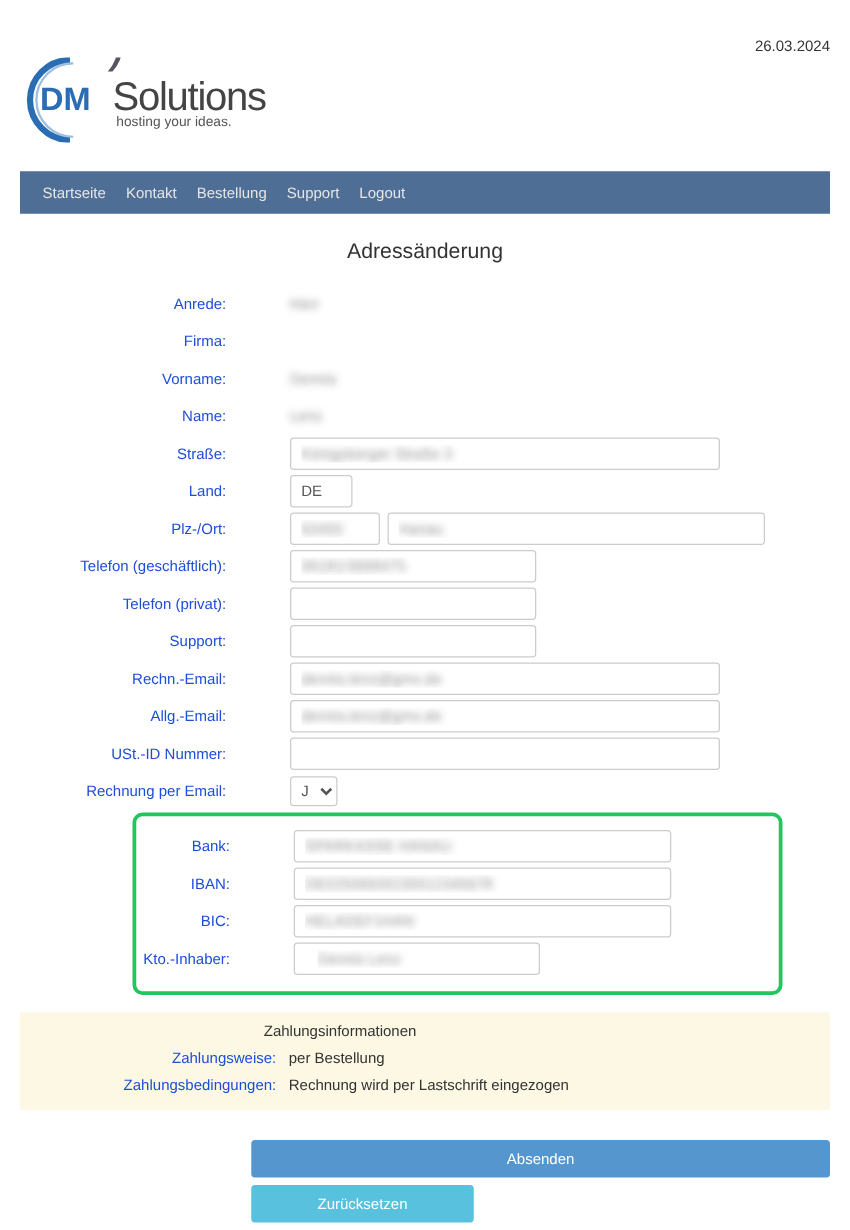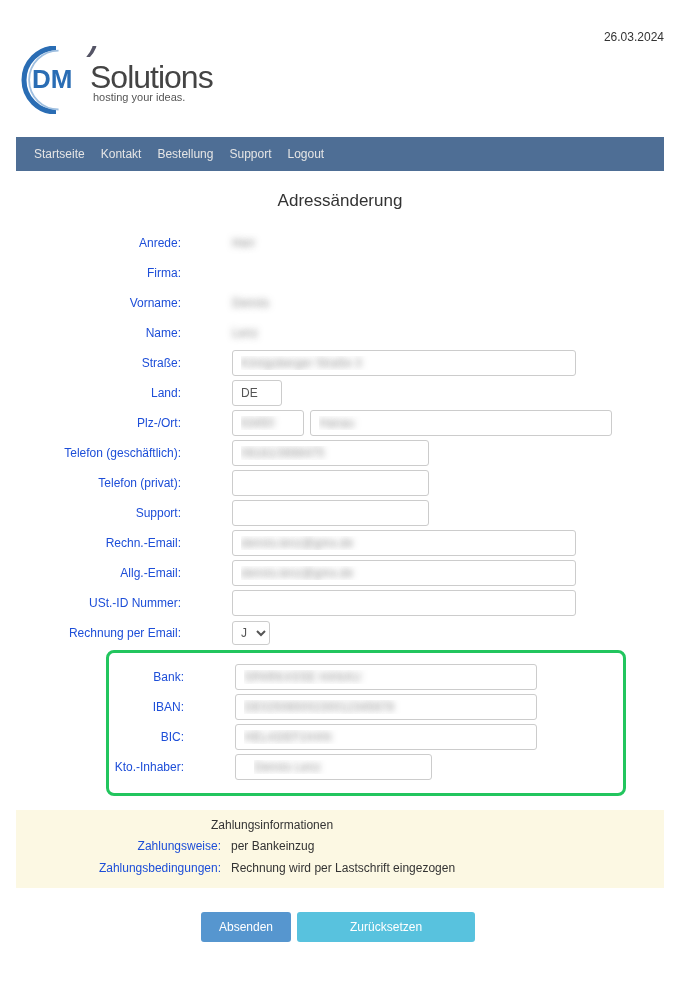--- a/index.html
+++ b/index.html
@@ -26,21 +26,21 @@
   .blurred { color: transparent; text-shadow: 0 0 6px rgba(130,130,130,0.9); user-select: none; }
   .static-val { font-size: 12px; color: transparent; text-shadow: 0 0 6px rgba(130,130,130,0.9); padding: 4px 0; }
   select.inp { padding: 3px 4px; width: 38px; }
   .highlight-box { border: 3px solid #22c55e; border-radius: 8px; padding: 10px 0 10px 0; margin: 4px 0 14px 0; width: 520px; margin-left: 90px; }
   .highlight-box .form-row .label { width: 85px; }
   .pay-info { background: #fcf8e3; padding: 8px 10px; margin-bottom: 24px; }
   .pay-info .form-row { min-height: 20px; margin-bottom: 2px; }
   .pay-info .label { width: 205px; font-size: 12px; }
   .pay-info .val { font-size: 12px; color: #333; }
   .pay-info .title-row { text-align: left; padding-left: 185px; font-size: 12px; margin-bottom: 4px; }
-  .buttons { display: flex; gap: 6px; padding-left: 185px; margin-bottom: 60px; }
+  .buttons { display: flex; gap: 6px; padding-left: 185px; margin-bottom: 60px; flex-direction: column; }
   .btn { border: none; color: #fff; padding: 8px 18px; font-size: 12px; border-radius: 3px; cursor: pointer; }
   .btn.primary { background: #5696cf; }
   .btn.secondary { background: #58c2de; width: 178px; }
 </style>
 </head>
 <body>
 
 <div class="page">
   <div class="header">
     <span class="date">26.03.2024</span>
@@ -177,21 +177,21 @@
           <div class="control">
             <input class="inp w-acct blurred" value="Dennis Lenz" style="">
           </div>
         </div>
     </div>
 
     <div class="pay-info">
       <div class="title-row">Zahlungsinformationen</div>
       <div class="form-row">
           <div class="label">Zahlungsweise:</div>
-          <div class="val">per Bankeinzug</div>
+          <div class="val">per Bestellung</div>
         </div>
       <div class="form-row">
           <div class="label">Zahlungsbedingungen:</div>
           <div class="val">Rechnung wird per Lastschrift eingezogen</div>
         </div>
     </div>
 
     <div class="buttons">
       <button class="btn primary">Absenden</button>
       <button class="btn secondary">Zurücksetzen</button>

